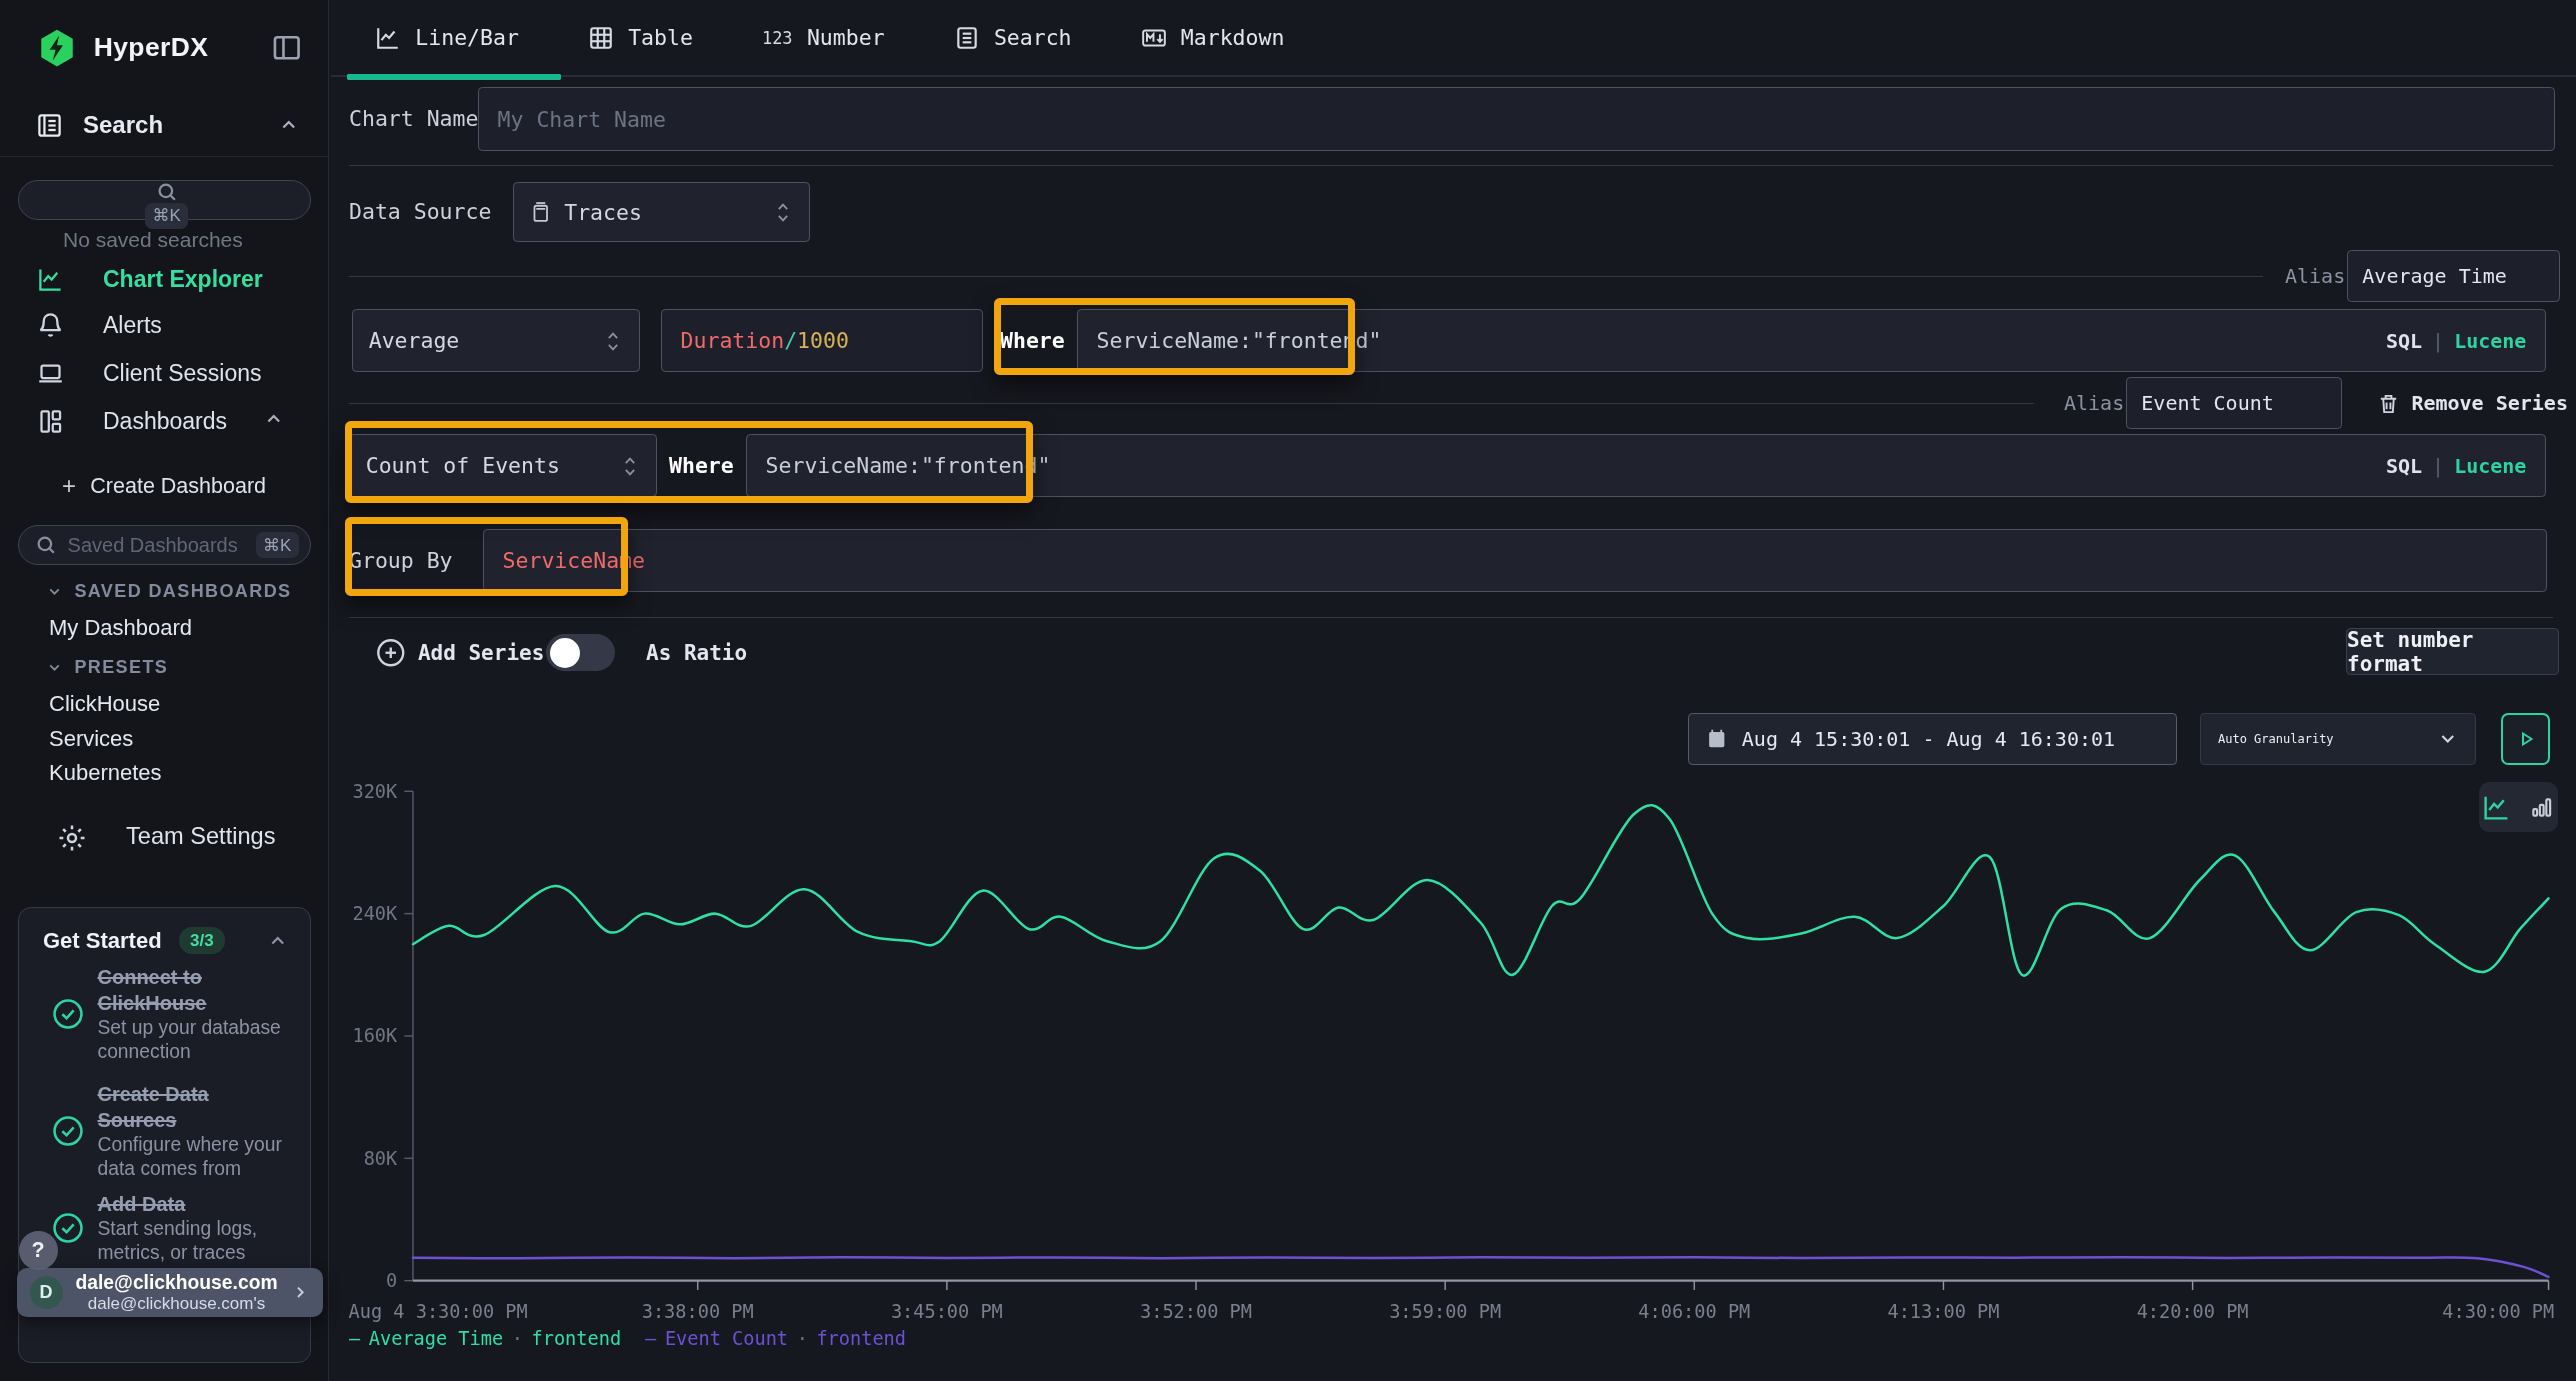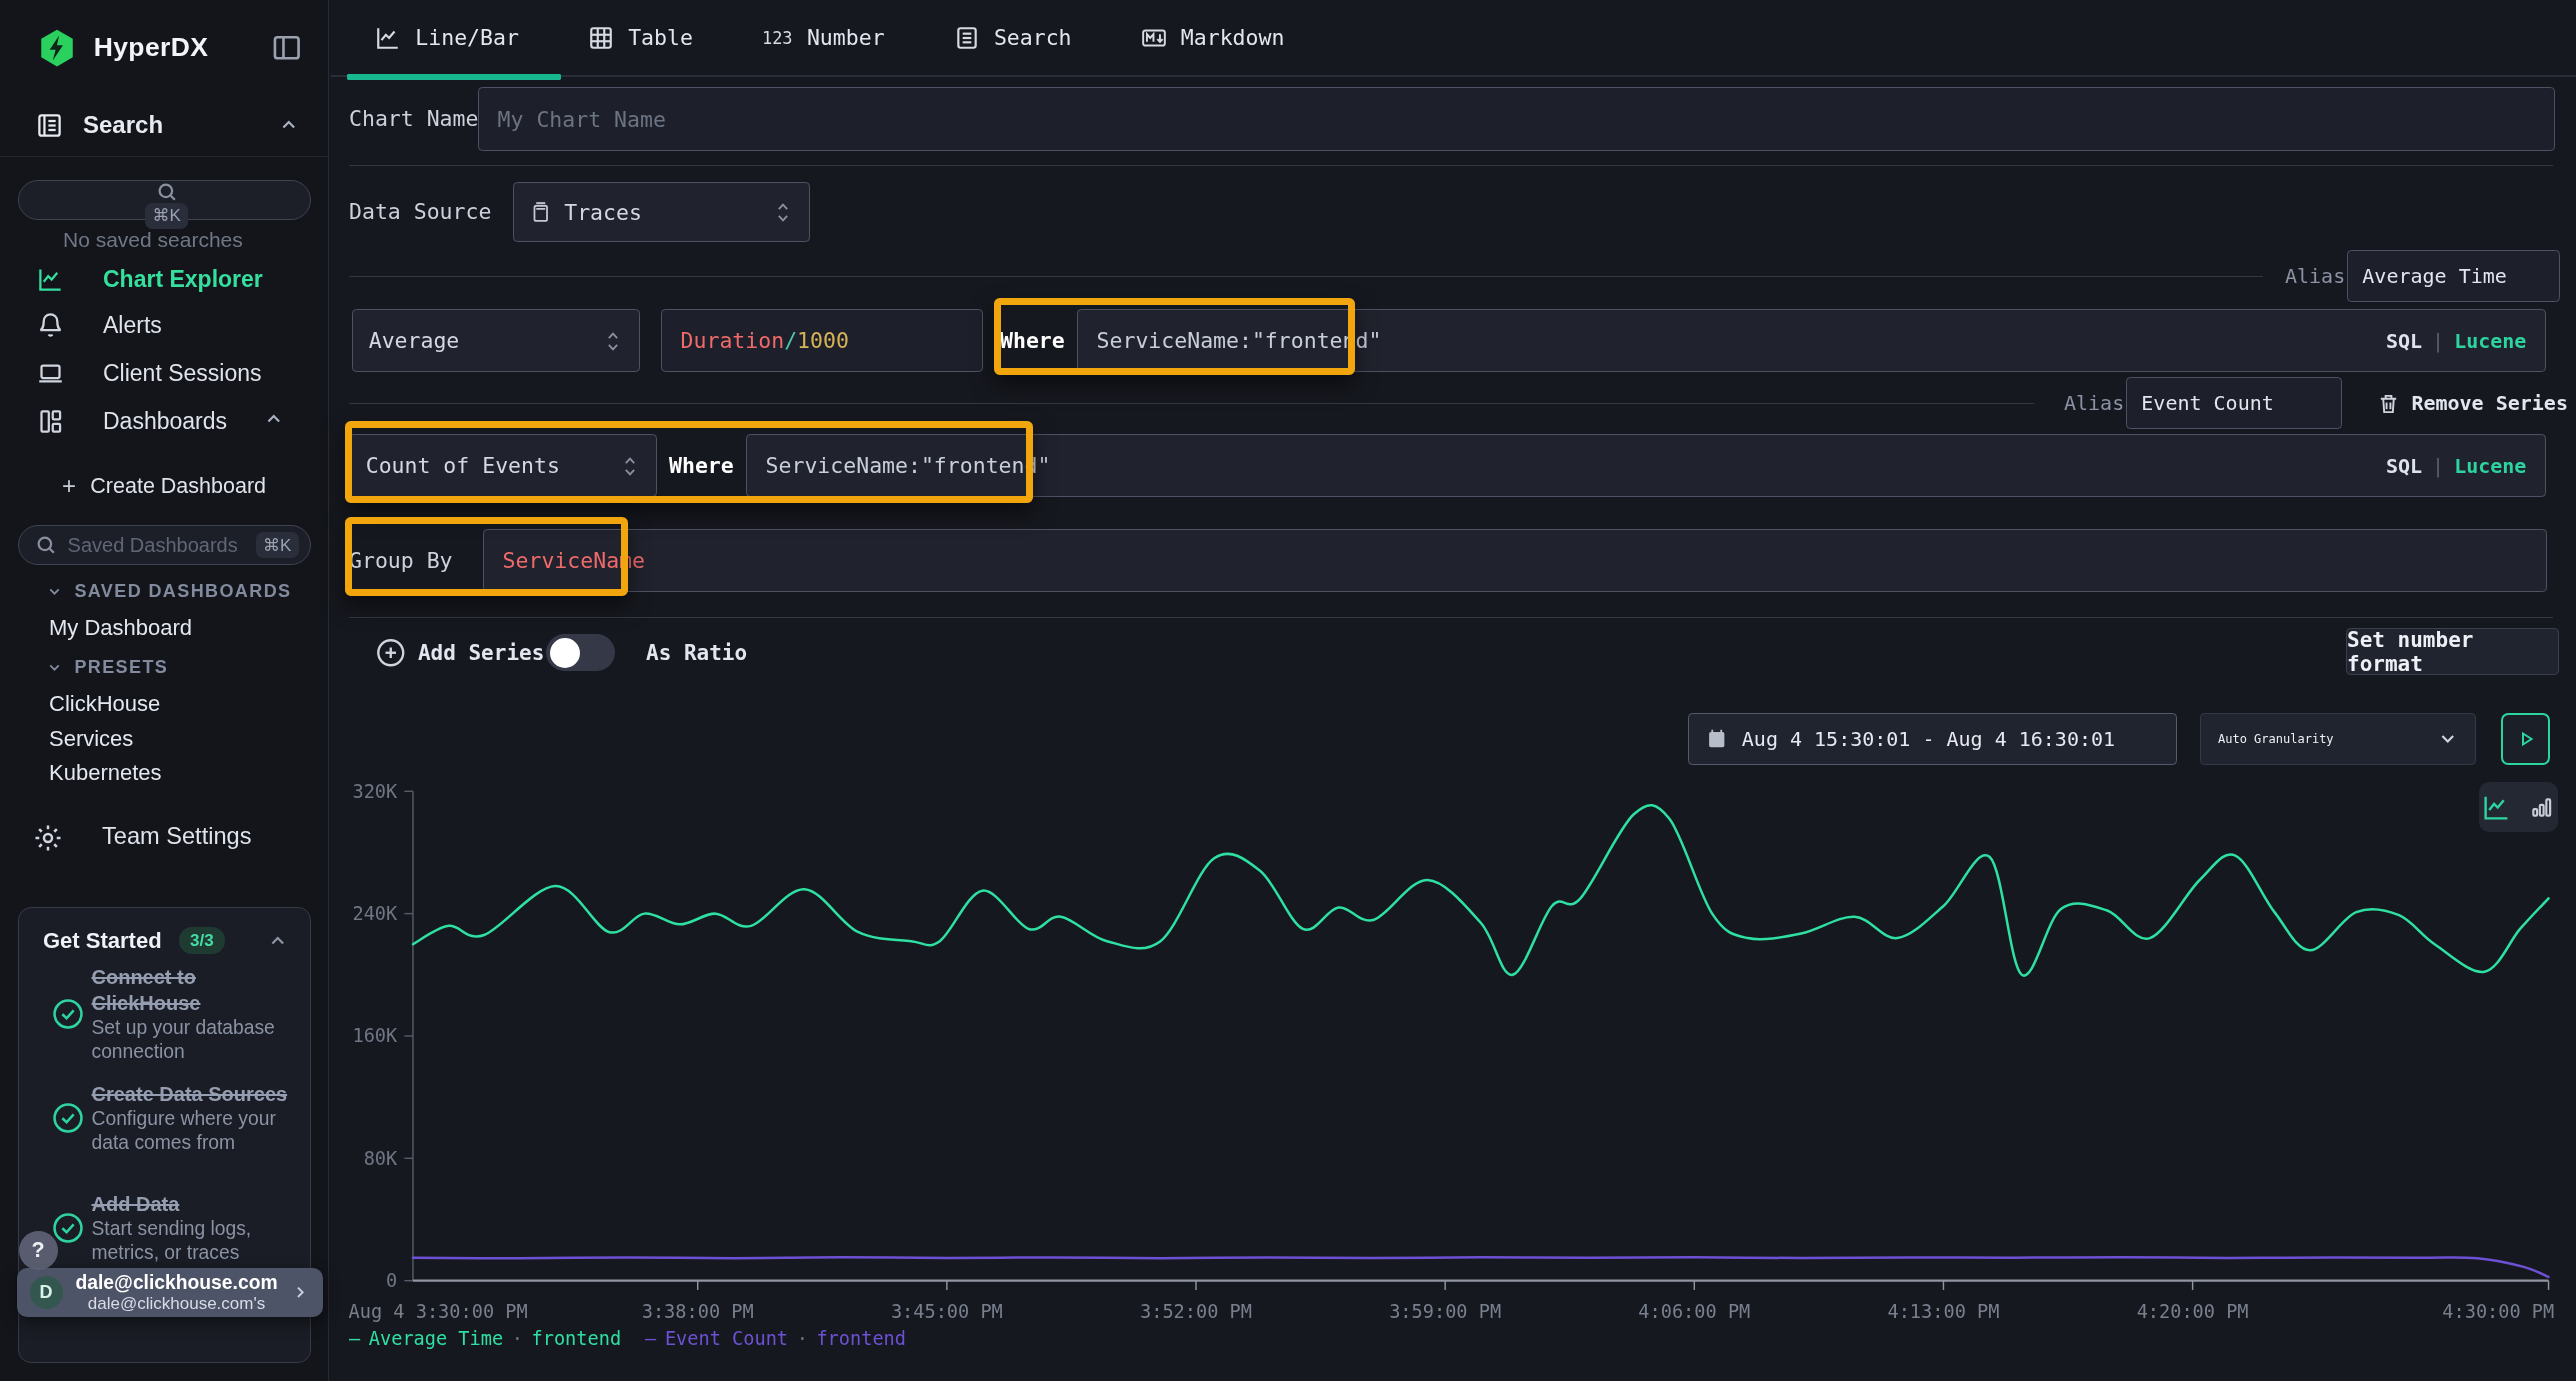--- a/index.html
+++ b/index.html
@@ -37,21 +37,21 @@
 
   .gs-card { position:absolute; left:18px; top:907px; width:293px; height:456px; border:1.4px solid #363b47;
              border-radius:13px; background:#1a1d25; }
   .gs-head { position:absolute; left:24px; right:21.5px; top:17px; height:31.5px; display:flex; align-items:center; }
   .gs-title { font-size:22px; font-weight:800; color:#f0f2f7; }
   .gs-badge { margin-left:17px; background:#1f3b31; color:#43dca4; font-size:17px; font-weight:700;
               border-radius:13px; padding:3.6px 11.4px; }
   .gs-chevron { margin-left:auto; width:21.5px; height:21.5px; color:#8d94a6; }
   .gs-item { position:absolute; left:31.5px; right:17px; display:flex; align-items:center; }
   .gs-check { width:34px; height:34px; flex:none; color:#2dd4a0; }
-  .gs-text { margin-left:7px; }
+  .gs-text { margin-left:13px; }
   .gs-item-title { font-size:20px; font-weight:700; color:#959db0; text-decoration:line-through; line-height:26px; }
   .gs-item-desc { font-size:19.3px; color:#8a92a4; line-height:23.6px; }
   .help-fab { position:absolute; left:18.6px; top:1231px; width:39px; height:39px; border-radius:50%;
               background:rgba(93,98,116,.92); color:#eef0f5; font-size:21.5px; font-weight:700;
               display:flex; align-items:center; justify-content:center; z-index:5; cursor:pointer; }
   .user-chip { position:absolute; left:16.5px; top:1268px; width:306px; height:49px; border-radius:10px;
                background:#4e5468; display:flex; align-items:center; padding:0 13px 0 13px; z-index:4; cursor:pointer;
                box-shadow:0 5.7px 15.7px rgba(0,0,0,.45); }
   .avatar { width:33px; height:33px; border-radius:50%; background:#33574f; color:#d9f2ea; font-weight:800;
             font-size:18px; display:flex; align-items:center; justify-content:center; flex:none; }
@@ -235,21 +235,21 @@
   <div class="group-head" style="top:657px;">
     <svg width="17" height="17" viewBox="0 0 24 24" fill="none" stroke="currentColor" stroke-width="2.5">
         <polyline points="6,9 12,15 18,9"></polyline>
       </svg>
     <span class="txt">PRESETS</span>
   </div>
   <div class="sub-link" style="top:691px;">ClickHouse</div>
   <div class="sub-link" style="top:726px;">Services</div>
   <div class="sub-link" style="top:760px;">Kubernetes</div>
 
-  <div class="nav-item" style="top:823px; padding-left:33px;">
+  <div class="nav-item" style="top:823px; padding-left:33px;margin-left:24px;">
     <span class="icn" style="width:30px;height:30px;">
       <svg viewBox="0 0 24 24" fill="none" stroke="currentColor" stroke-width="2">
           <circle cx="12" cy="12" r="3.2"></circle>
           <path d="M12 2v3M12 19v3M2 12h3M19 12h3M4.9 4.9l2.1 2.1M17 17l2.1 2.1M19.1 4.9 17 7M7 17l-2.1 2.1"></path>
         </svg>
     </span>
     <span class="lbl" style="font-size:23.6px;">Team Settings</span>
   </div>
 
   <div class="gs-card">

